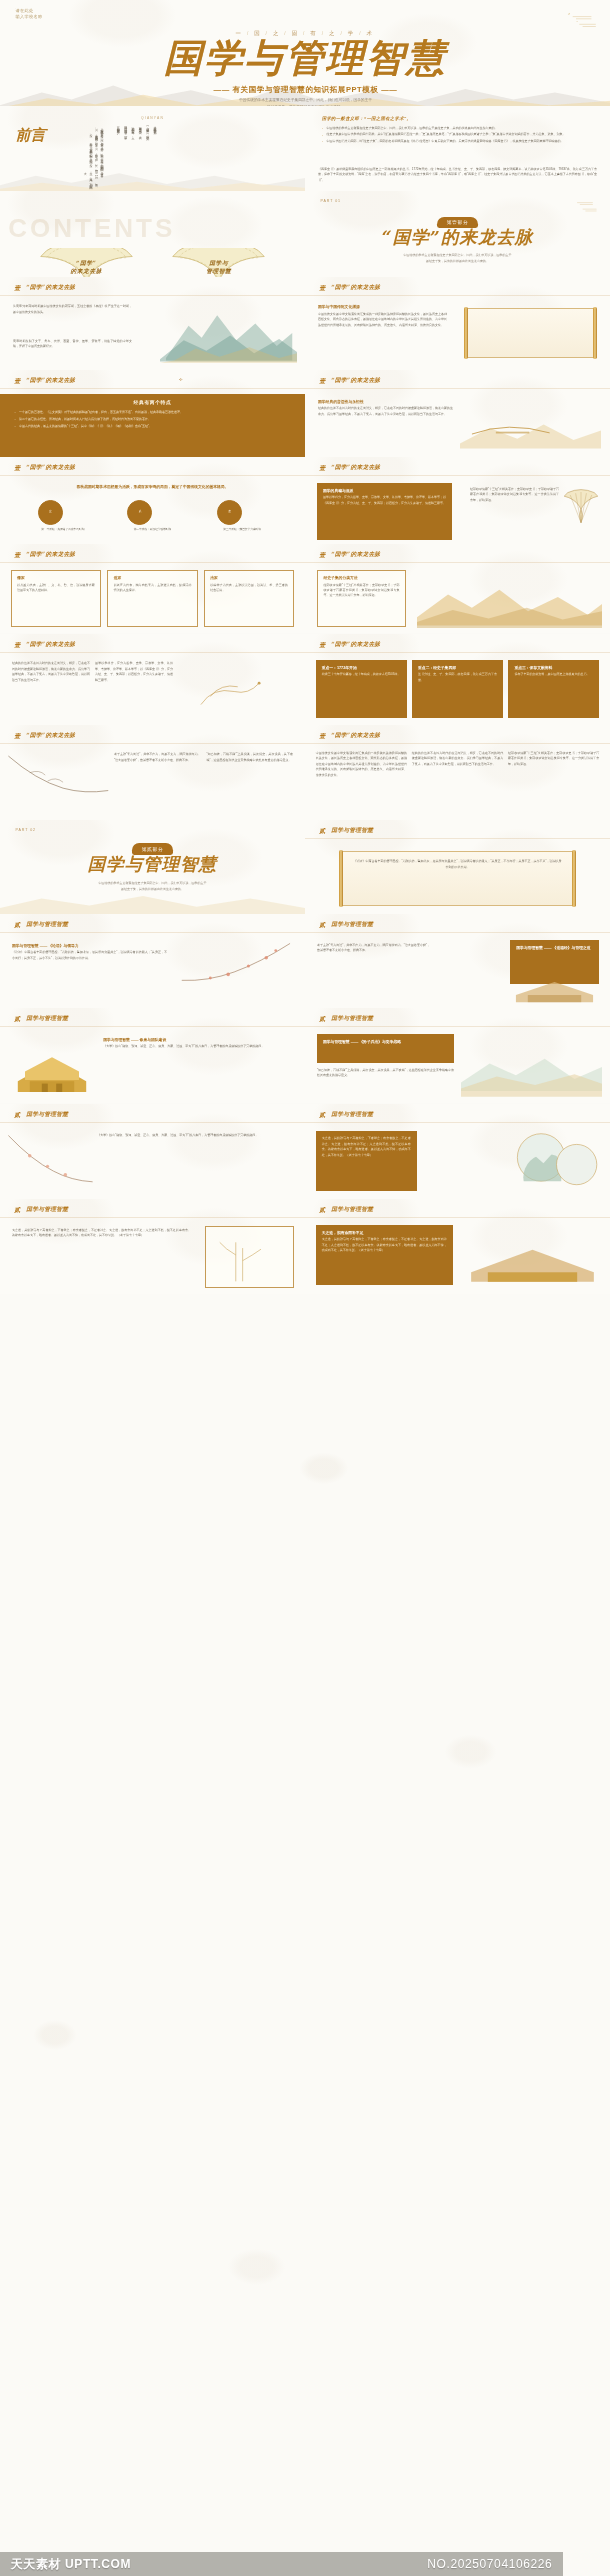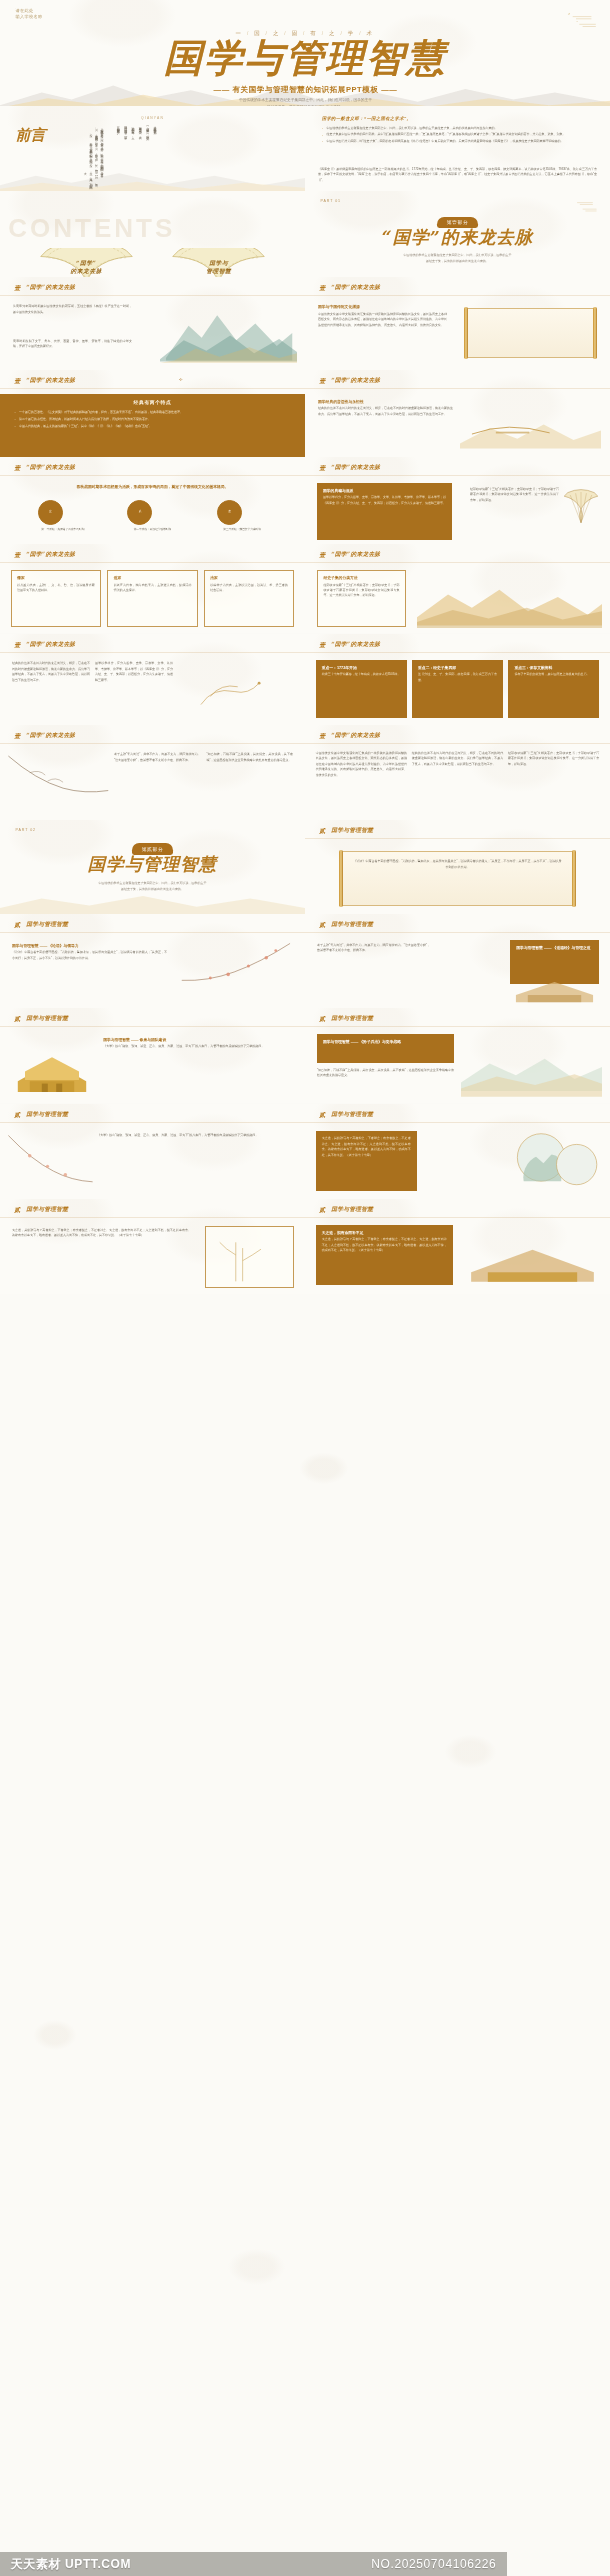--- a/index.html
+++ b/index.html
@@ -143,21 +143,21 @@
   .circ-fill{ background:#a9701d; color:#fdf3e2; border-color:#a9701d;}
 
   
   .scroll { position:relative; background:linear-gradient(#fdf8ec,#f7eed9);
      border-top:0.6px solid #d8b97e; border-bottom:0.6px solid #d8b97e;}
   .scroll:before,.scroll:after{ content:""; position:absolute; top:-2.4px; bottom:-2.4px; width:4.2px;
      background:linear-gradient(90deg,#c9922f,#eccd86,#b67e22); border-radius:1.8px;}
   .scroll:before{ left:-2.4px;} .scroll:after{ right:-2.4px;}
 
   
-  #footer { position:absolute; left:0; bottom:0; width:507px; height:24px;
+  #footer { position:absolute; left:0; bottom:0; width:563px; height:24px;
      background:rgba(120,118,112,.55); display:flex; align-items:center;
      justify-content:space-between; padding:0 10.7px;text-align:center; }
   #footer .wm { color:#fff; font-size:12px; font-weight:700; letter-spacing:0.6px;
      font-family:"Liberation Sans",sans-serif; text-shadow:0 0.6px 1.2px rgba(0,0,0,.25);}
   #footer .no { color:#fff; font-size:12px; letter-spacing:0.6px;
      font-family:"Liberation Sans",sans-serif; text-shadow:0 0.6px 1.2px rgba(0,0,0,.25);}
   .bird{ position:absolute; color:#c49a5f; font-size:4.2px; }
 </style>
 </head>
 <body>

